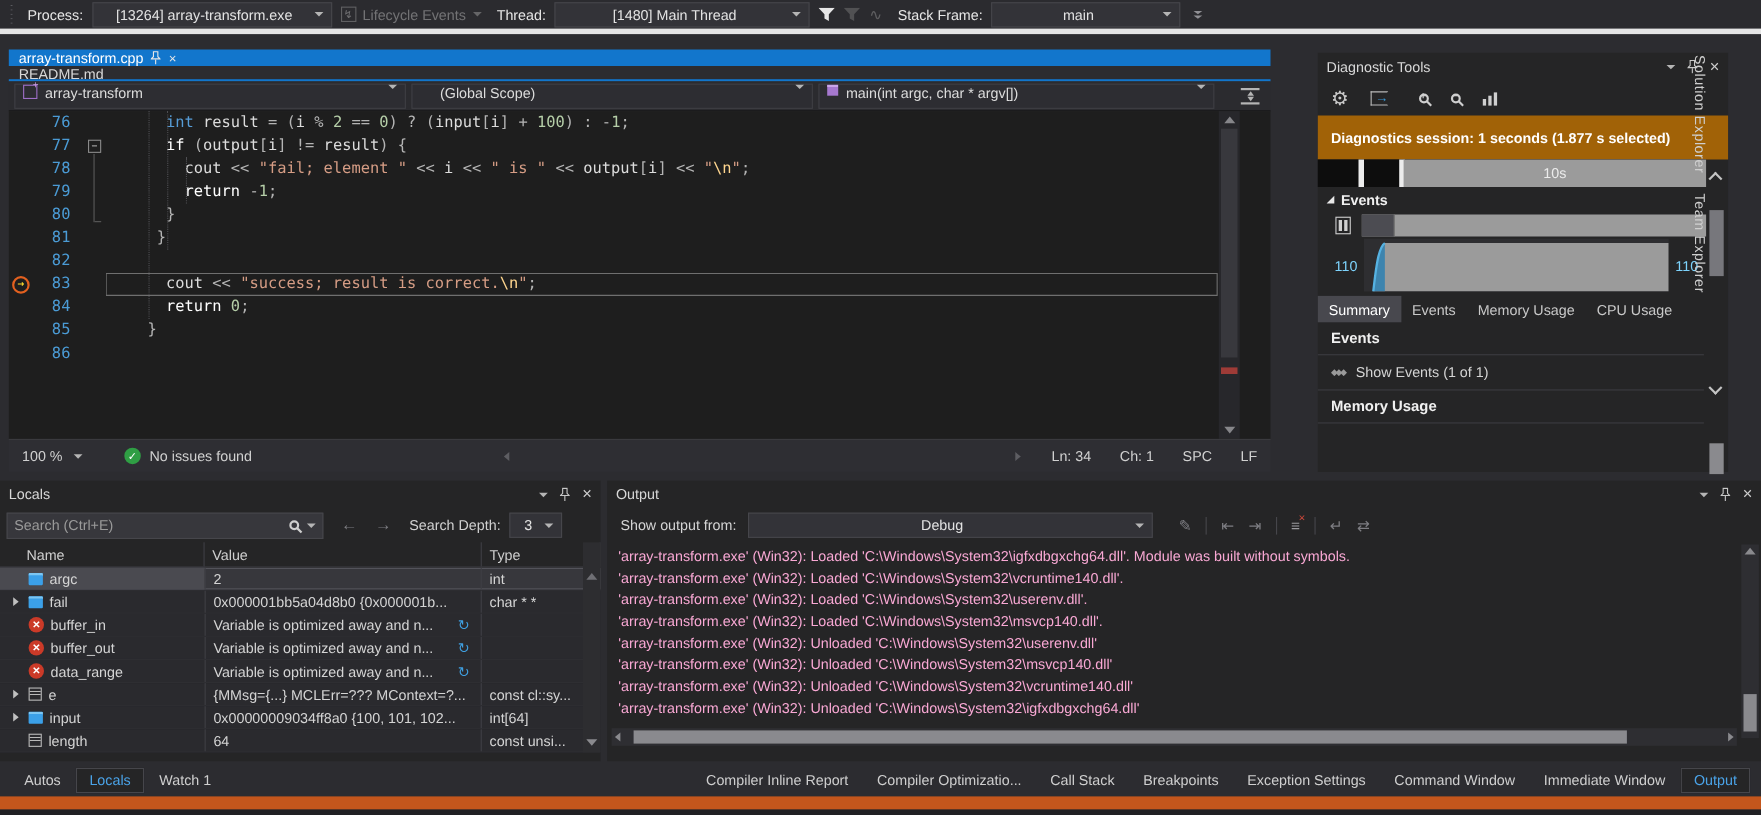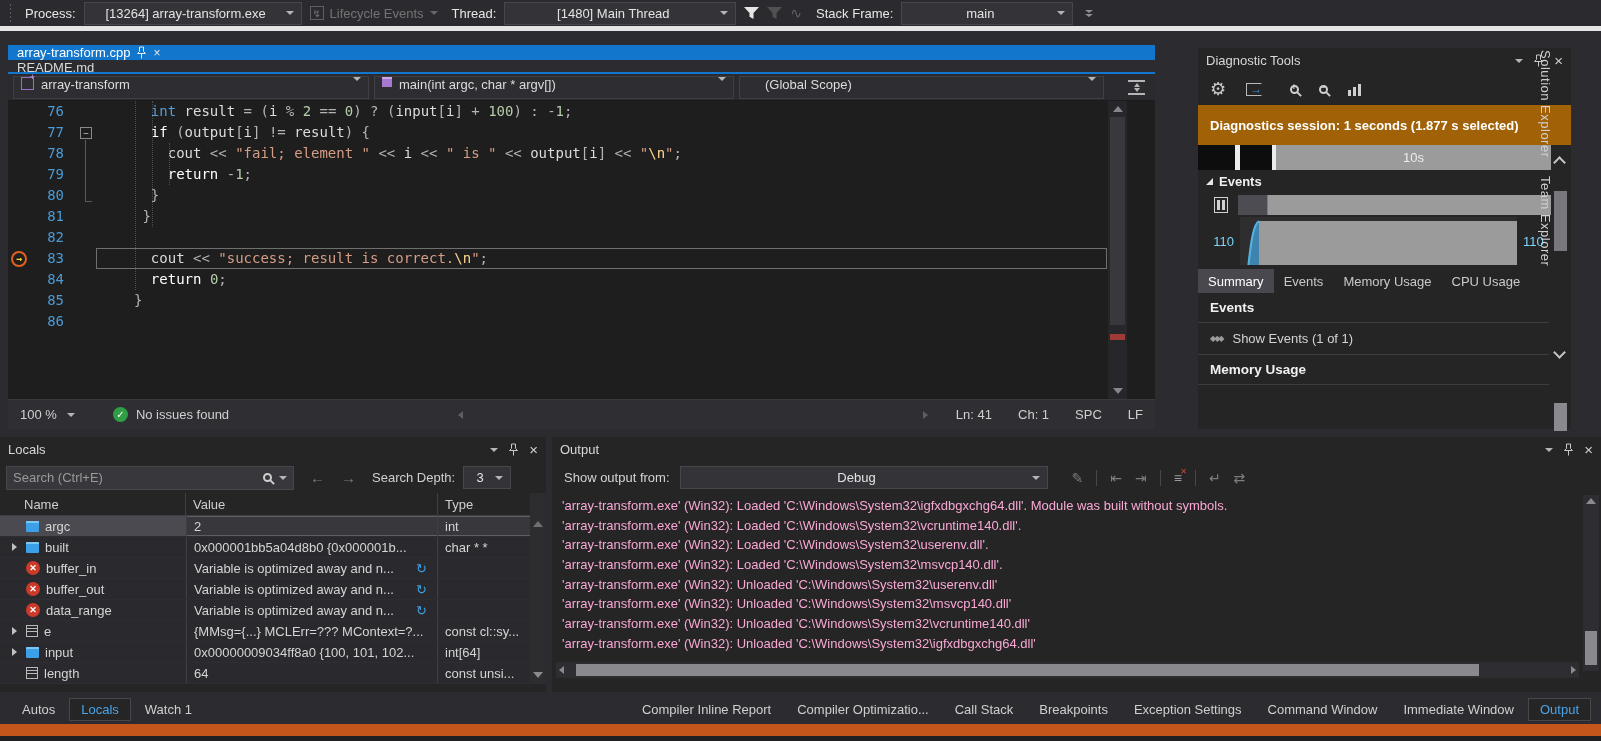--- a/index.html
+++ b/index.html
@@ -233,27 +233,27 @@
         <span class="gear">⚙</span>
       </div>
     </div>
     <div id="blue-line"></div>
     <div id="nav-bar">
       <div class="nav-combo" style="width:356px;">
         <span class="proj-icon"></span>
         <span class="cv">array-transform</span>
         <i class="arr-dn" style="margin-left:auto;"></i>
       </div>
+      <div class="nav-combo" style="width:365px;">
+        <span class="cv" style="padding-left:18px;">(Global Scope)</span>
+        <i class="arr-dn" style="margin-left:auto;"></i>
+      </div>
       <div class="nav-combo" style="width:360px;">
         <span class="cube-icon"></span>
         <span class="cv">main(int argc, char * argv[])</span>
-        <i class="arr-dn" style="margin-left:auto;"></i>
-      </div>
-      <div class="nav-combo" style="width:365px;">
-        <span class="cv" style="padding-left:18px;">(Global Scope)</span>
         <i class="arr-dn" style="margin-left:auto;"></i>
       </div>
       <span class="splitter-icon"></span>
     </div>
     <div id="code-area">
       <div id="code-lines">
           <div class="code-line"><span class="bp-margin"></span><span class="line-num">76</span><span class="fold-margin"></span><span class="line-text"><span class="tk-d">  </span><span class="tk-k">int</span><span class="tk-d"> result </span><span class="tk-o">= (</span><span class="tk-d">i</span><span class="tk-o"> % </span><span class="tk-n">2</span><span class="tk-o"> == </span><span class="tk-n">0</span><span class="tk-o">) ? (</span><span class="tk-d">input</span><span class="tk-o">[</span><span class="tk-d">i</span><span class="tk-o">] + </span><span class="tk-n">100</span><span class="tk-o">) : -</span><span class="tk-n">1</span><span class="tk-o">;</span></span></div>
           <div class="code-line"><span class="bp-margin"></span><span class="line-num">77</span><span class="fold-margin"><span class="fold-box">−</span></span><span class="line-text"><span class="tk-d">  </span><span class="tk-c">if</span><span class="tk-o"> (</span><span class="tk-d">output</span><span class="tk-o">[</span><span class="tk-d">i</span><span class="tk-o">] != </span><span class="tk-d">result</span><span class="tk-o">) {</span></span></div>
           <div class="code-line"><span class="bp-margin"></span><span class="line-num">78</span><span class="fold-margin"></span><span class="line-text"><span class="tk-d">    </span><span class="tk-d">cout</span><span class="tk-o"> &lt;&lt; </span><span class="tk-s">"fail; element "</span><span class="tk-o"> &lt;&lt; </span><span class="tk-d">i</span><span class="tk-o"> &lt;&lt; </span><span class="tk-s">" is "</span><span class="tk-o"> &lt;&lt; </span><span class="tk-d">output</span><span class="tk-o">[</span><span class="tk-d">i</span><span class="tk-o">] &lt;&lt; </span><span class="tk-s">"</span><span class="tk-e">\n</span><span class="tk-s">"</span><span class="tk-o">;</span></span></div>
           <div class="code-line"><span class="bp-margin"></span><span class="line-num">79</span><span class="fold-margin"></span><span class="line-text"><span class="tk-d">    </span><span class="tk-c">return</span><span class="tk-o"> -</span><span class="tk-n">1</span><span class="tk-o">;</span></span></div>
@@ -281,21 +281,21 @@
         <span>100 %</span>
         <i class="arr-dn"></i>
       </div>
       <span class="check-circle" style="margin-left:24px;">✓</span>
       <span>No issues found</span>
       <div id="hscroll-strip">
         <i class="hchev-l"></i>
         <i class="hchev-r"></i>
       </div>
       <div id="status-right">
-        <span>Ln: 41</span>
+        <span>Ln: 34</span>
         <span>Ch: 1</span>
         <span>SPC</span>
         <span>LF</span>
       </div>
     </div>
   </div>
 
   <div id="diag-panel">
     <div class="panel-title">
       <span>Diagnostic Tools</span>
@@ -422,21 +422,21 @@
             </span>
             <span class="cell cval">2</span>
             <span class="cell ctype">int</span>
           </div>
           <div class="lrow">
             <span class="cell cname">
               <span class="expander">
                 <i class="tri-r"></i>
               </span>
               <span class="vicon field"></span>
-              <span class="nm">built</span>
+              <span class="nm">fail</span>
             </span>
             <span class="cell cval">0x000001bb5a04d8b0 {0x000001b...</span>
             <span class="cell ctype">char * *</span>
           </div>
           <div class="lrow">
             <span class="cell cname">
               <span class="expander"></span>
               <span class="vicon error"></span>
               <span class="nm">buffer_in</span>
             </span>

